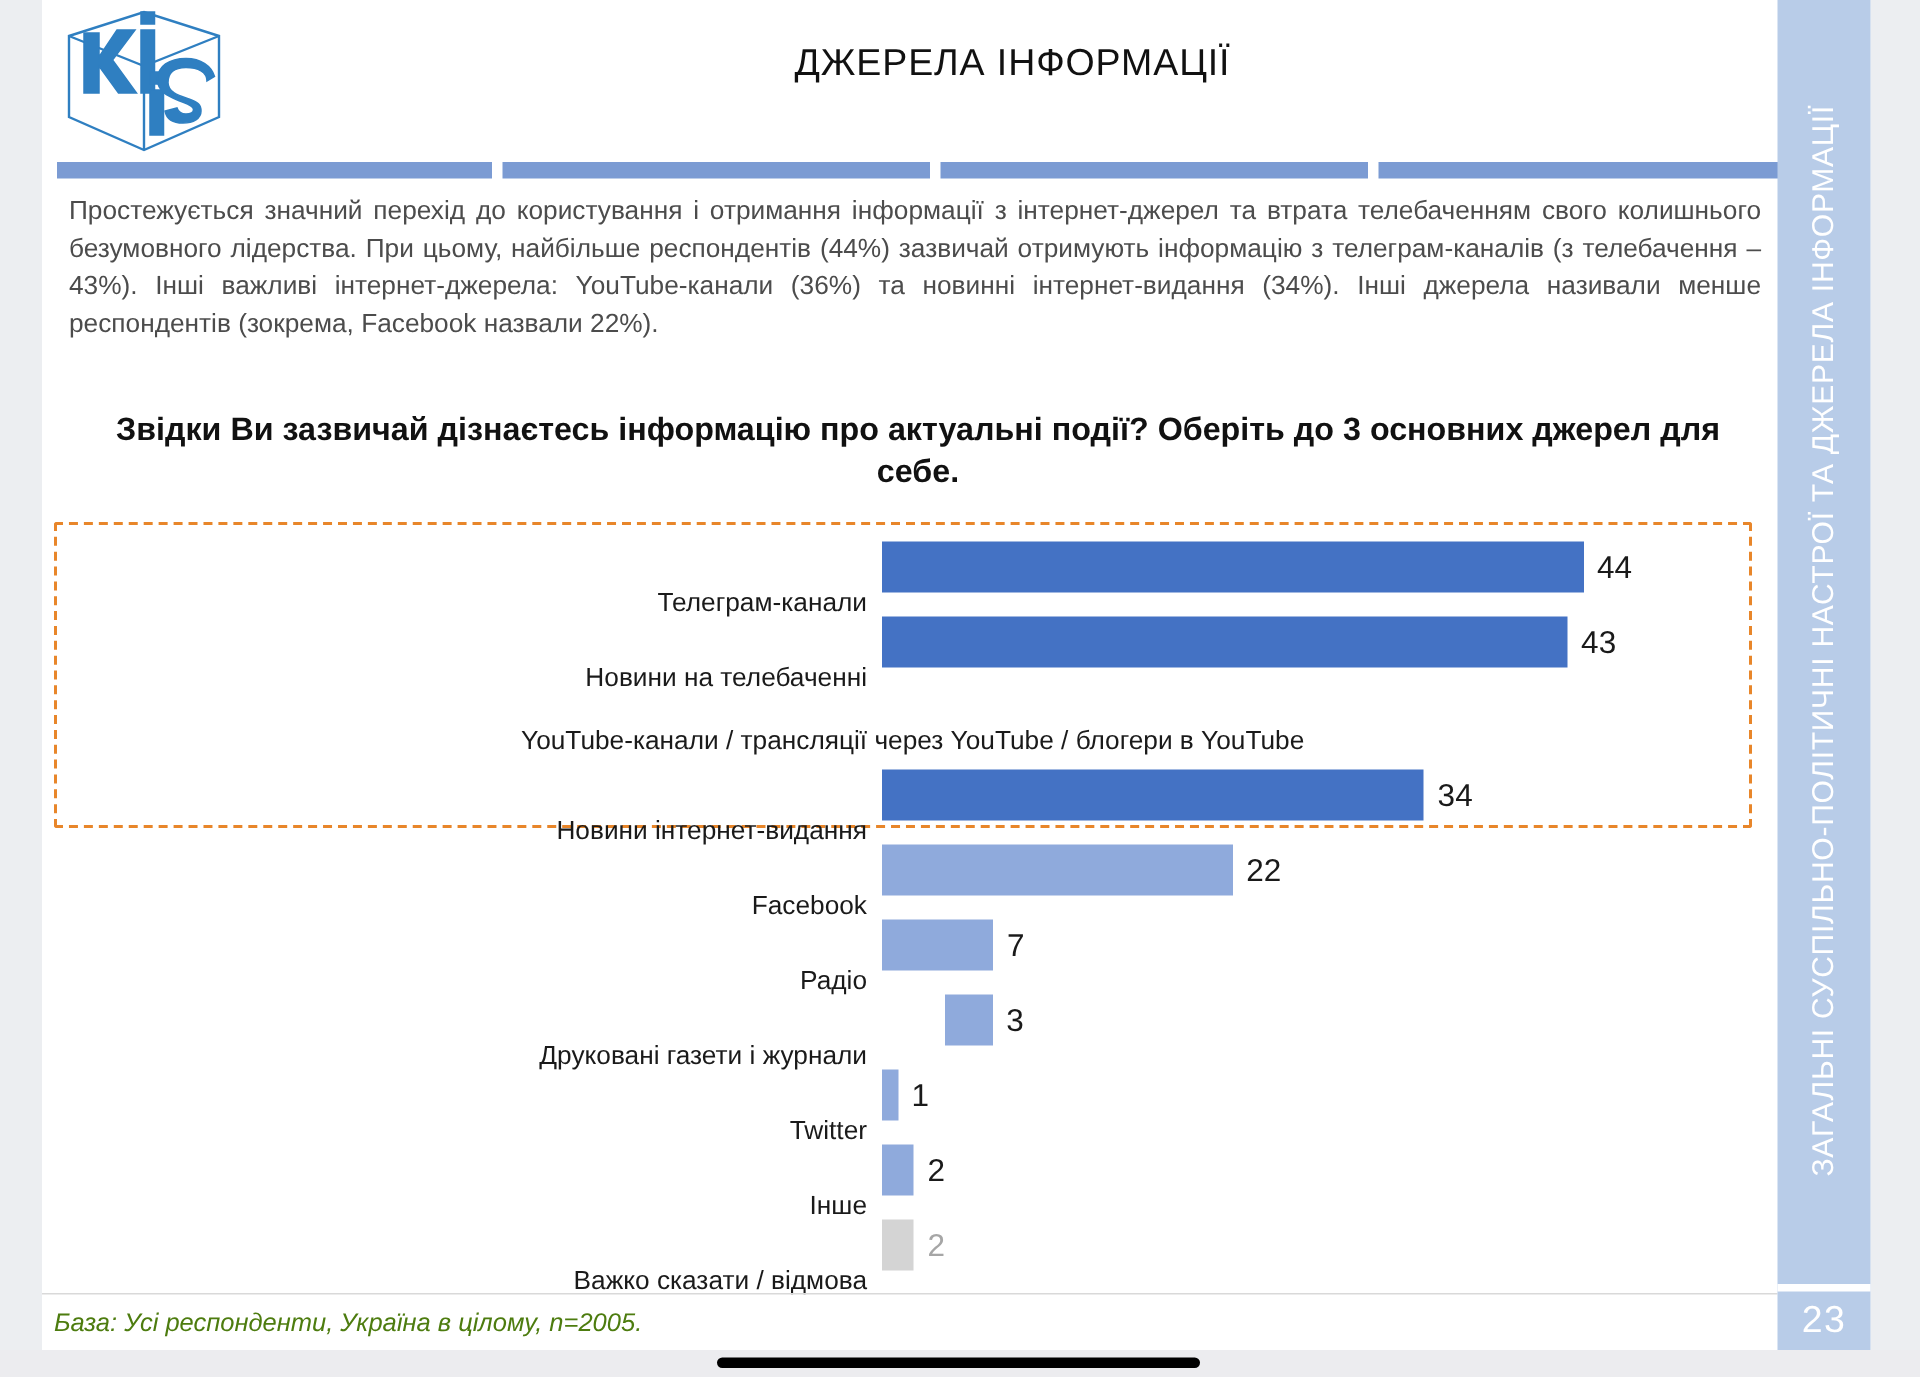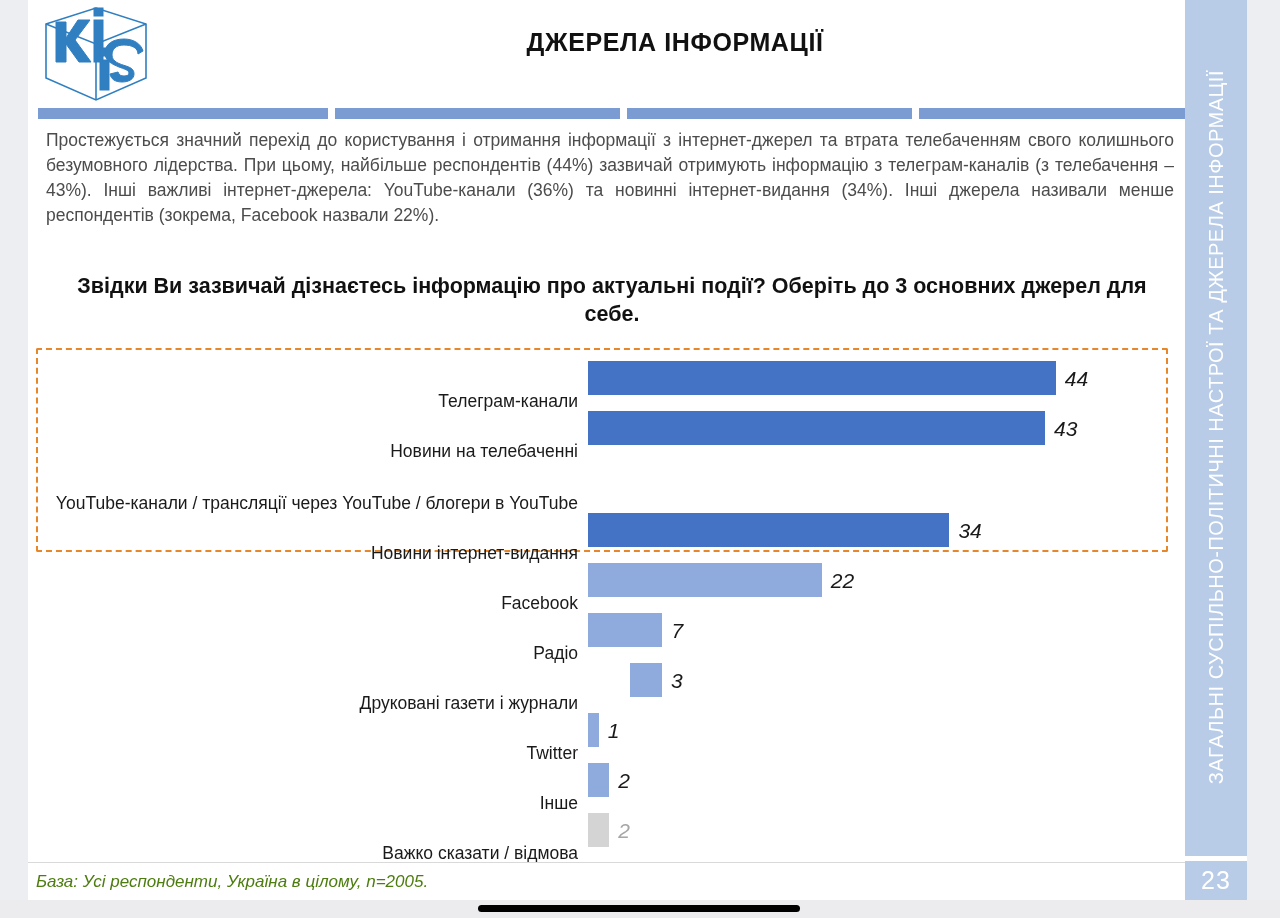--- a/index.html
+++ b/index.html
@@ -102,21 +102,21 @@
     width: 108px; height: 96px;
   }
 
   
   .page-title {
     position: absolute;
     left: 200px; top: 28px;
     width: 950px;
     text-align: center;
     font-size: 25px;
-    font-weight: bold;
+    font-weight: normal;
     letter-spacing: 0.6px;
     color: #111111;
   }
 
   
   .deco-bars {
     position: absolute;
     left: 38px; top: 108px;
     width: 1150px; height: 11px;
   }
@@ -200,21 +200,20 @@
     height: 34px;
     background: #4472c4;
   }
   .bar.light { background: #8faadc; }
   .bar.grey  { background: #d4d4d4; }
   .bar-value {
     margin-left: 9px;
     font-size: 21px;
     color: #1a1a1a;
     line-height: 1;
-    font-style: italic;
   }
   .bar-value.muted { color: #a6a6a6; }
 
   
   .footer-rule {
     position: absolute;
     left: 28px; top: 862px;
     width: 1157px; height: 1px;
     background: #d9d9d9;
   }
@@ -292,21 +291,21 @@
             <span class="bar-value">44</span>
           </div>
         </div>
         <div class="row" style="top: 60px; height: 40px;">
           <div class="row-label">Новини на телебаченні</div>
           <div class="row-bar-area">
             <div class="bar" style="width: 457.09px; background: rgb(68, 114, 196);"></div>
             <span class="bar-value">43</span>
           </div>
         </div>
-        <div class="row" style="top: 104px; height: 56px;">
+        <div class="row" style="top: 88px; height: 56px; flex-direction: column;">
           <div class="row-label">YouTube-канали / трансляції через YouTube / блогери в YouTube</div>
         </div>
         <div class="row" style="top: 162px; height: 40px;">
           <div class="row-label">Новини інтернет-видання</div>
           <div class="row-bar-area">
             <div class="bar" style="width: 361.42px; background: rgb(68, 114, 196);"></div>
             <span class="bar-value">34</span>
           </div>
         </div>
         <div class="row" style="top: 212px; height: 40px;">

